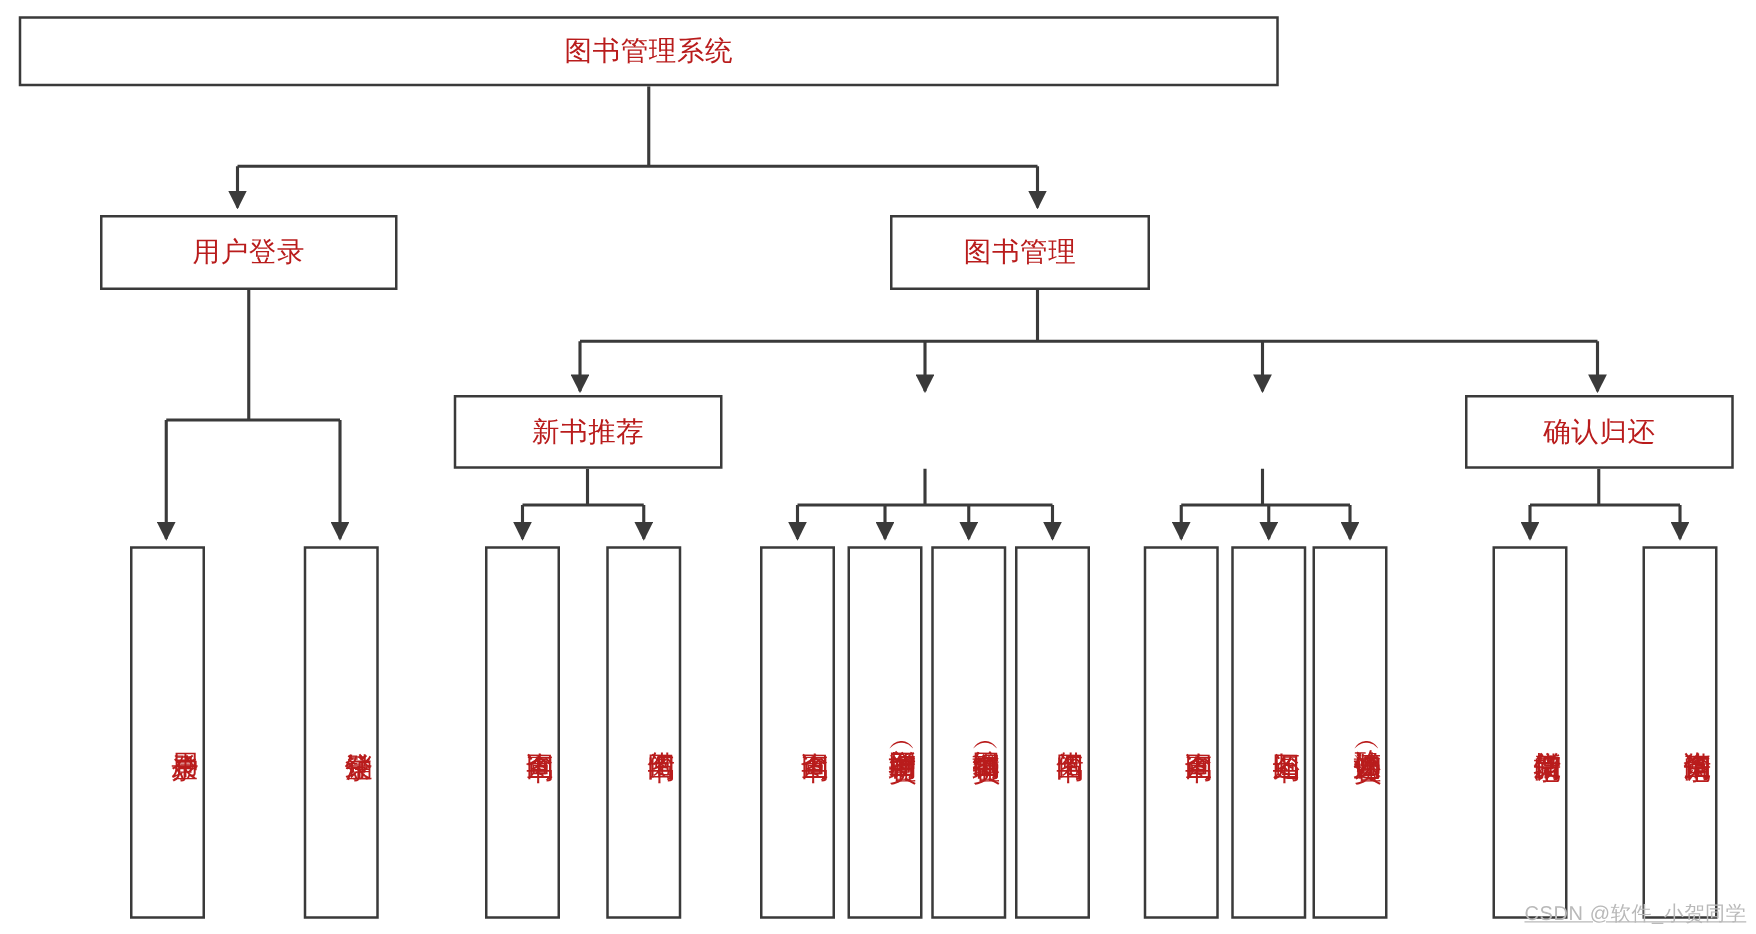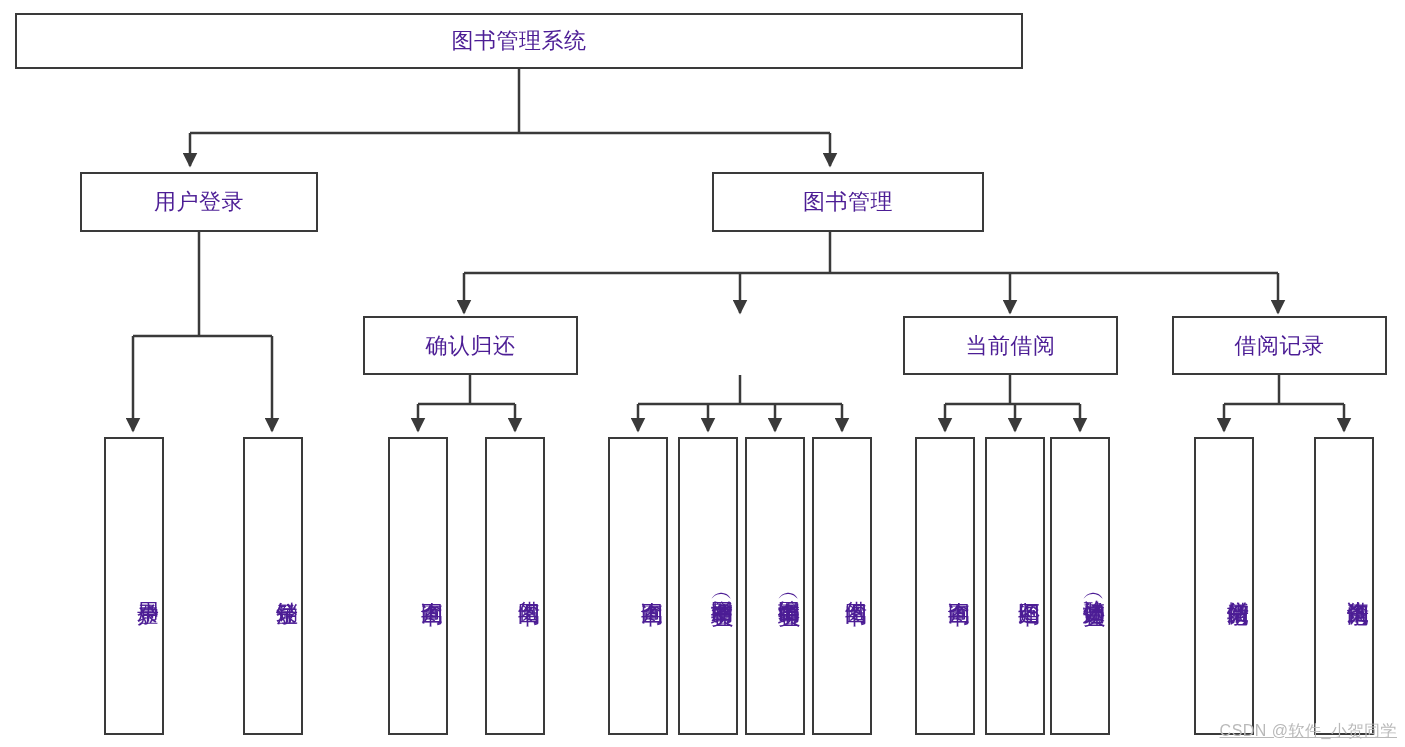--- a/index.html
+++ b/index.html
@@ -23,21 +23,21 @@
     height: 747px;
   }
   .node {
     position: absolute;
     box-sizing: border-box;
     border: 2.5px solid #3a3a3a;
     background: #ffffff;
     display: flex;
     align-items: center;
     justify-content: center;
-    color: #4c1d95;
+    color: #b91c1c;
     line-height: 1.25;
   }
   .node-h {
     font-size: 22px;
     letter-spacing: 0.5px;
   }
   .node-v {
     writing-mode: vertical-rl;
     text-orientation: upright;
     font-size: 22px;
@@ -114,35 +114,32 @@
   </svg>
 
   <div class="node node-h" style="left:15px; top:13px; width:1008px; height:56px;">
     <span>图书管理系统</span>
   </div>
 
   <div class="node node-h" style="left:80px; top:172px; width:238px; height:60px;">
     <span>用户登录</span>
   </div>
 
-  <div class="node node-h" style="left:712px; top:172px; width:272px; height:60px;">
+  <div class="node node-h" style="left:712px; top:172px; width:208px; height:60px;">
     <span>图书管理</span>
   </div>
 
   <div class="node node-h" style="left:363px; top:316px; width:215px; height:59px;">
-    <span>确认归还</span>
+    <span>新书推荐</span>
   </div>
 
 
-  <div class="node node-h" style="left:903px; top:316px; width:215px; height:59px;">
-    <span>当前借阅</span>
-  </div>
 
   <div class="node node-h" style="left:1172px; top:316px; width:215px; height:59px;">
-    <span>借阅记录</span>
+    <span>确认归还</span>
   </div>
 
   <div class="node node-v" style="left:104px; top:437px; width:60px; height:298px;">
     <span>用户登录</span>
   </div>
   <div class="node node-v" style="left:243px; top:437px; width:60px; height:298px;">
     <span>注销登录</span>
   </div>
 
   <div class="node node-v" style="left:388px; top:437px; width:60px; height:298px;">

